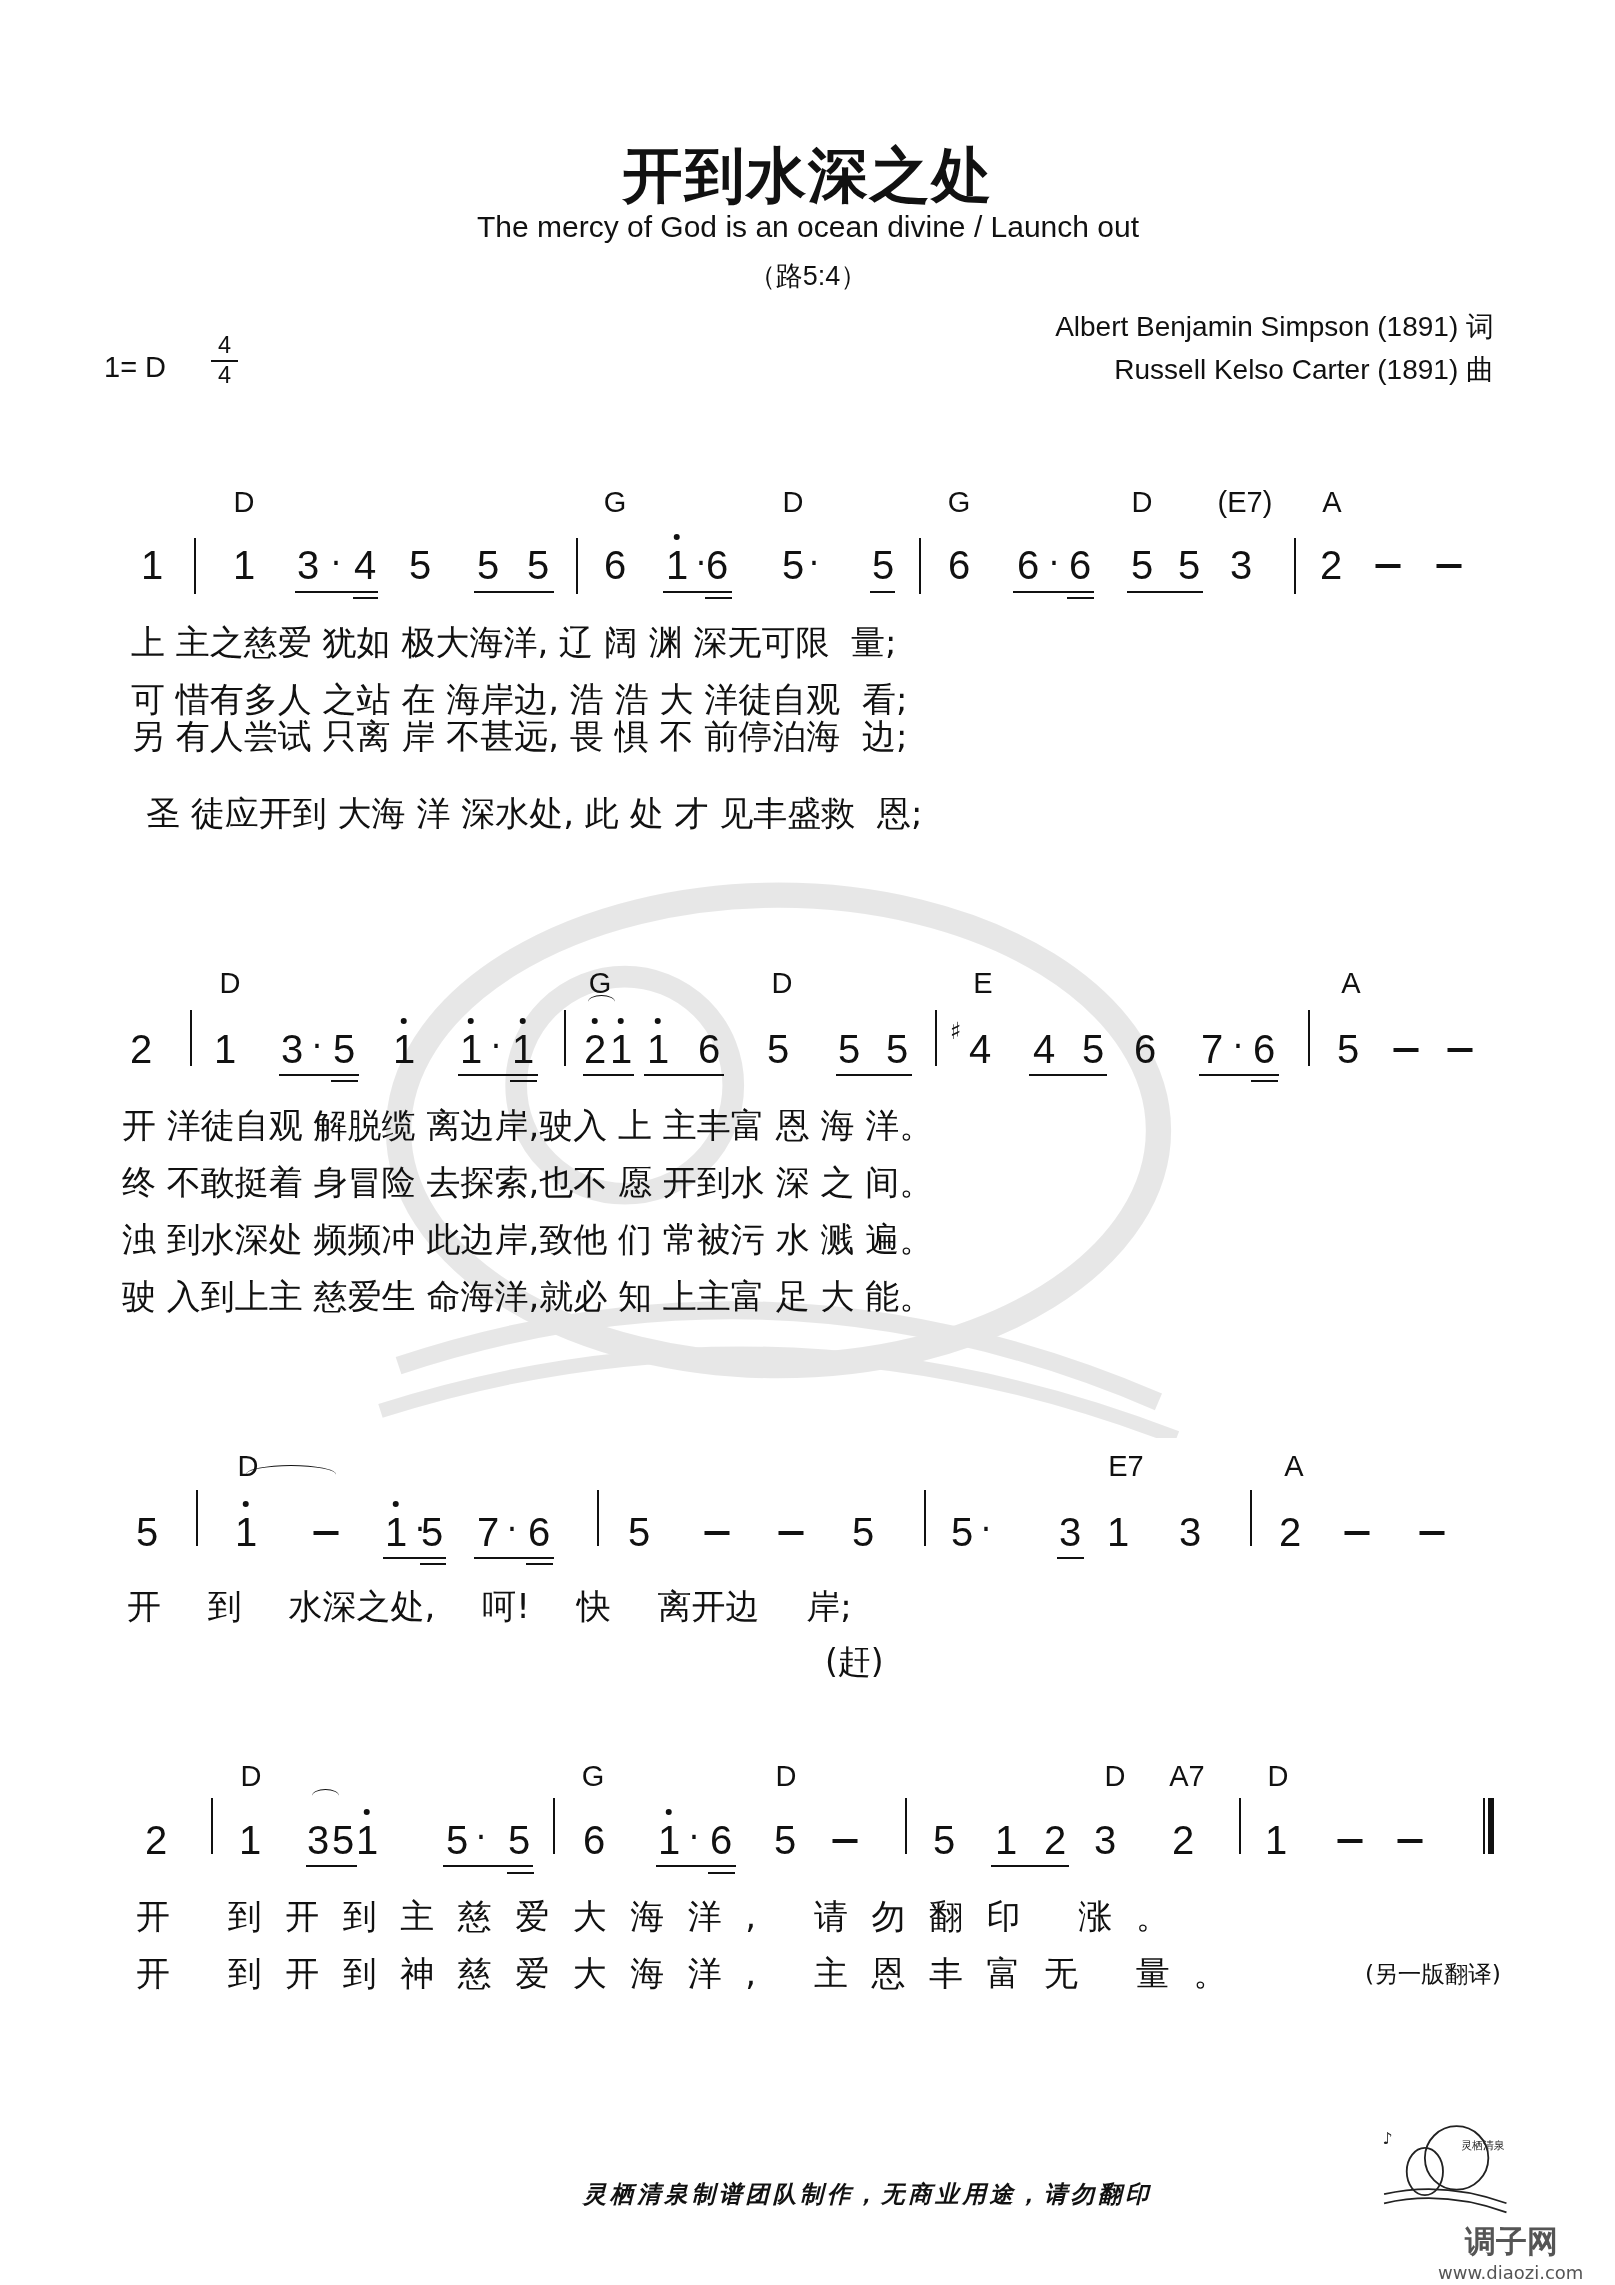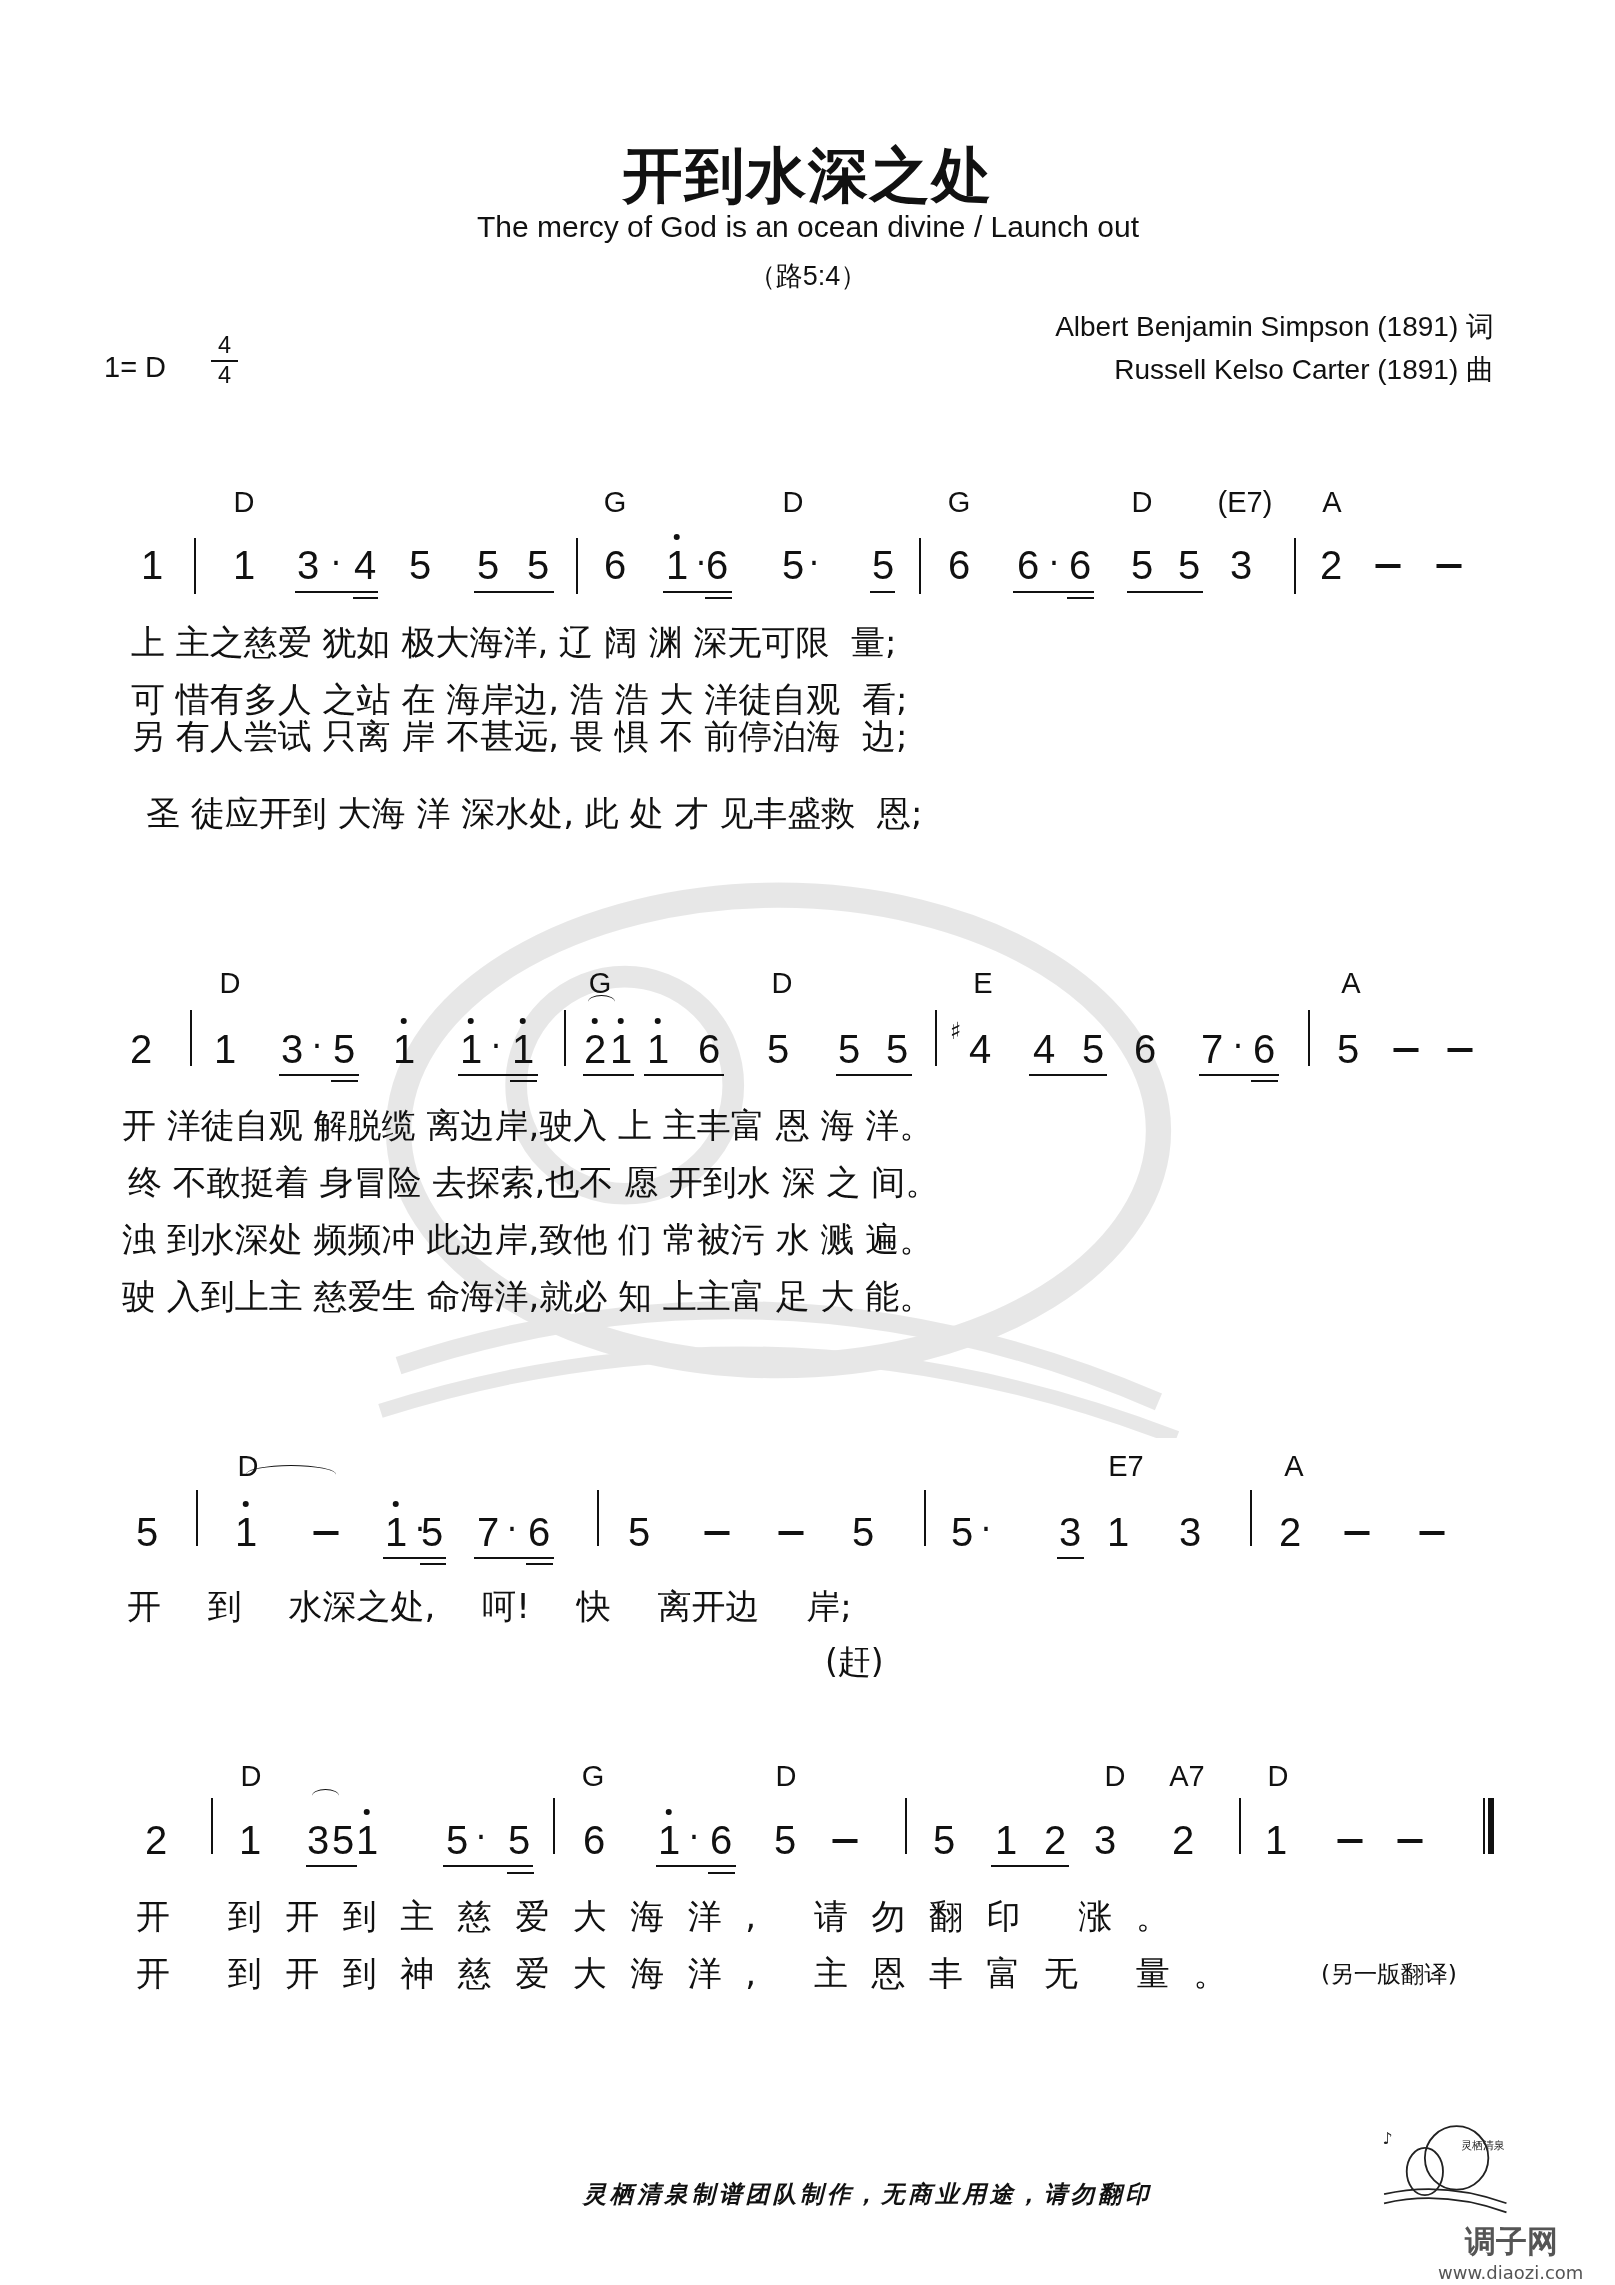--- a/index.html
+++ b/index.html
@@ -21,21 +21,21 @@
   .bar{width:1.8px;height:56px;background:#111;}
   .ul{height:1.8px;background:#111;}
   .lyric{font-size:34px;letter-spacing:0;white-space:pre;}
   .slur{border-top:1.8px solid #111;border-radius:50% 50% 0 0;height:12.7px;}
   .finalbar-thin{width:1.8px;height:56px;background:#111;}
   .finalbar-thick{width:6.3px;height:56px;background:#111;}
   .footer{left:583px;top:2178px;font-size:23.5px;font-family:"DejaVu Serif",serif;font-style:italic;font-weight:bold;letter-spacing:3.6px;}
   .sitelogo{left:1465px;top:2221px;font-size:31px;font-weight:bold;color:#555;}
   .siteurl{left:1438px;top:2262px;font-size:18px;color:#555;}
   .brand-logo{left:1375px;top:2117px;width:136px;height:100px;}
-  .small-note{font-size:23.5px;}
+  .small-note{font-size:23.5px;margin-left:44px;}
 </style>
 </head>
 <body>
 
 <div class="abs title">开到水深之处</div>
 <div class="abs subtitle">The mercy of God is an ocean divine / Launch out</div>
 <div class="abs ref">（路5:4）</div>
 <div class="abs credit" style="top:308px">Albert Benjamin Simpson (1891) 词</div>
 <div class="abs credit" style="top:351px">Russell Kelso Carter (1891) 曲</div>
 <div class="abs key">1=  D</div>
@@ -154,21 +154,21 @@
     <div class="abs note" style="left:1264px;top:1029px">6</div>
     <div class="abs ul" style="left:1199px;top:1074px;width:80px"></div>
     <div class="abs ul" style="left:1251px;top:1080px;width:27px"></div>
     <div class="abs bar" style="left:1308px;top:1010px"></div>
     <div class="abs note" style="left:1348px;top:1029px">5</div>
     <div class="abs dash" style="left:1406px;top:1048px"></div>
     <div class="abs dash" style="left:1460px;top:1048px"></div>
   </div>
 
   <div class="abs lyric" style="left:122px;top:1103px">开 洋徒自观 解脱缆 离边岸,驶入 上 主丰富 恩 海 洋。</div>
-  <div class="abs lyric" style="left:128px;top:1160px">终 不敢挺着 身冒险 去探索,也不 愿 开到水 深 之 间。</div>
+  <div class="abs lyric" style="left:122px;top:1160px">终 不敢挺着 身冒险 去探索,也不 愿 开到水 深 之 间。</div>
   <div class="abs lyric" style="left:122px;top:1217px">浊 到水深处 频频冲 此边岸,致他 们 常被污 水 溅 遍。</div>
   <div class="abs lyric" style="left:122px;top:1274px">驶 入到上主 慈爱生 命海洋,就必 知 上主富 足 大 能。</div>
 </div>
 
 <div>
   <div class="abs chord" style="left:248px;top:1450px">D</div>
   <div class="abs chord" style="left:1126px;top:1450px">E7</div>
   <div class="abs chord" style="left:1294px;top:1450px">A</div>
 
   <div>

